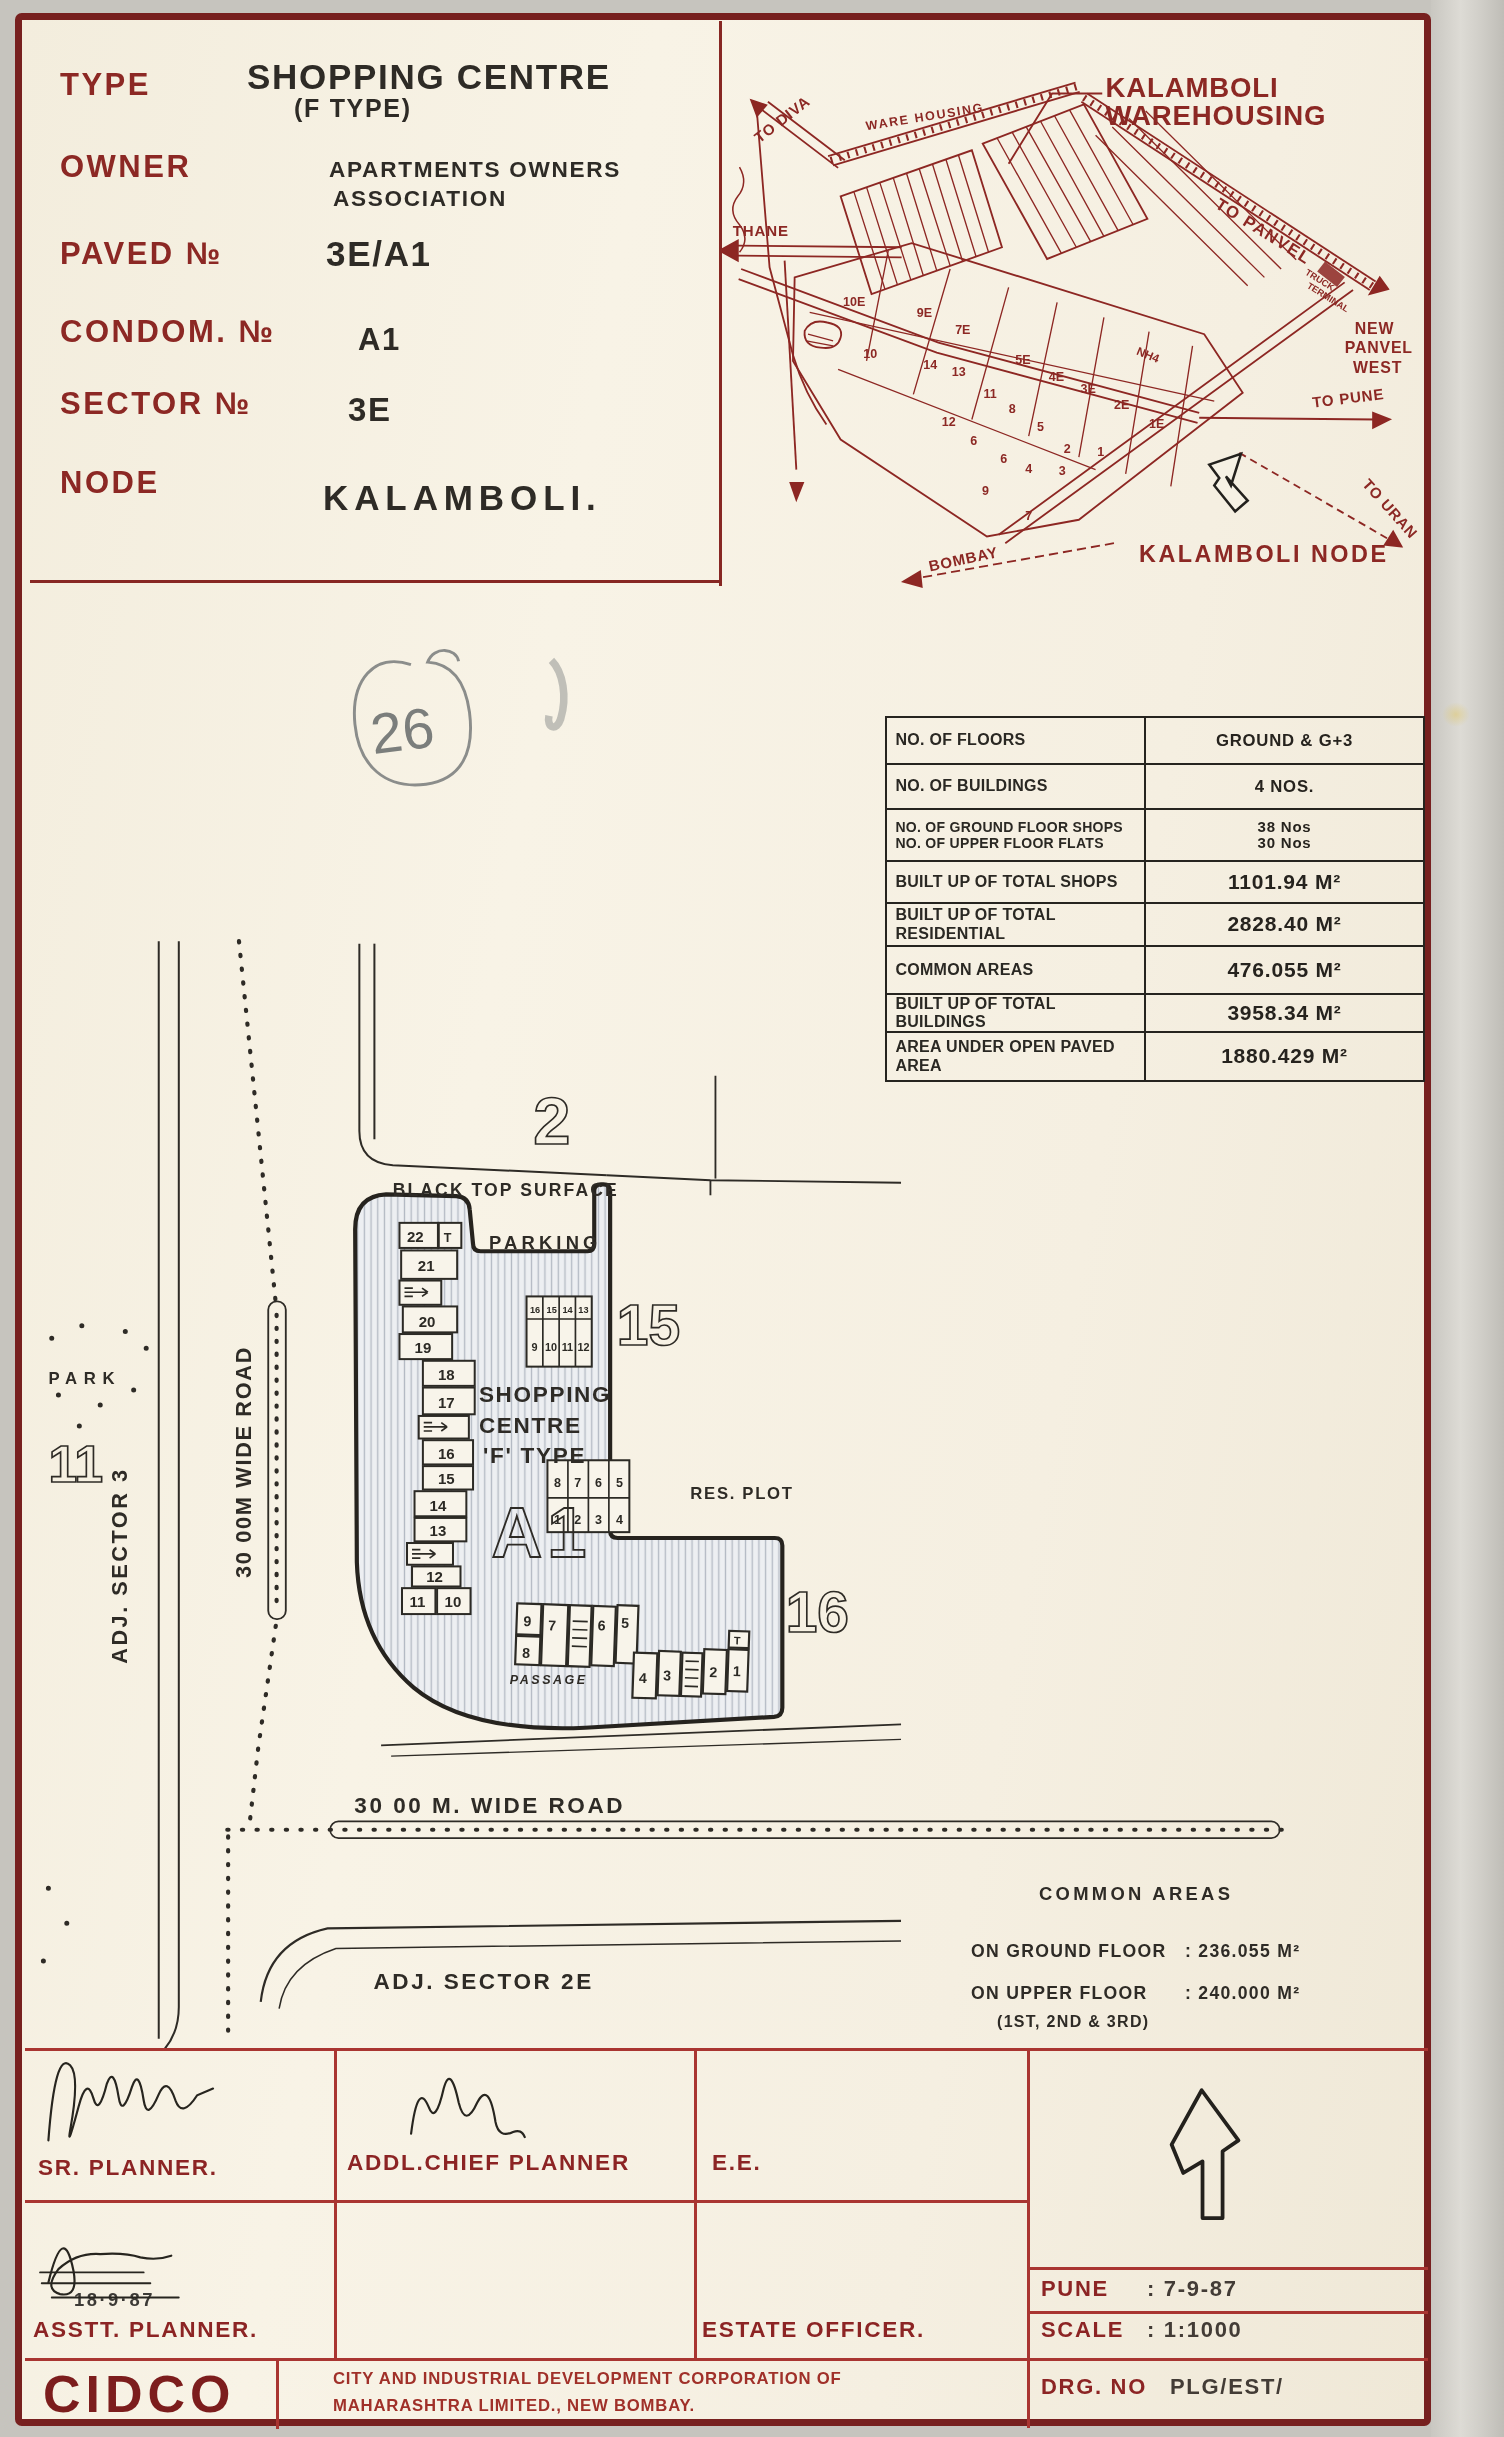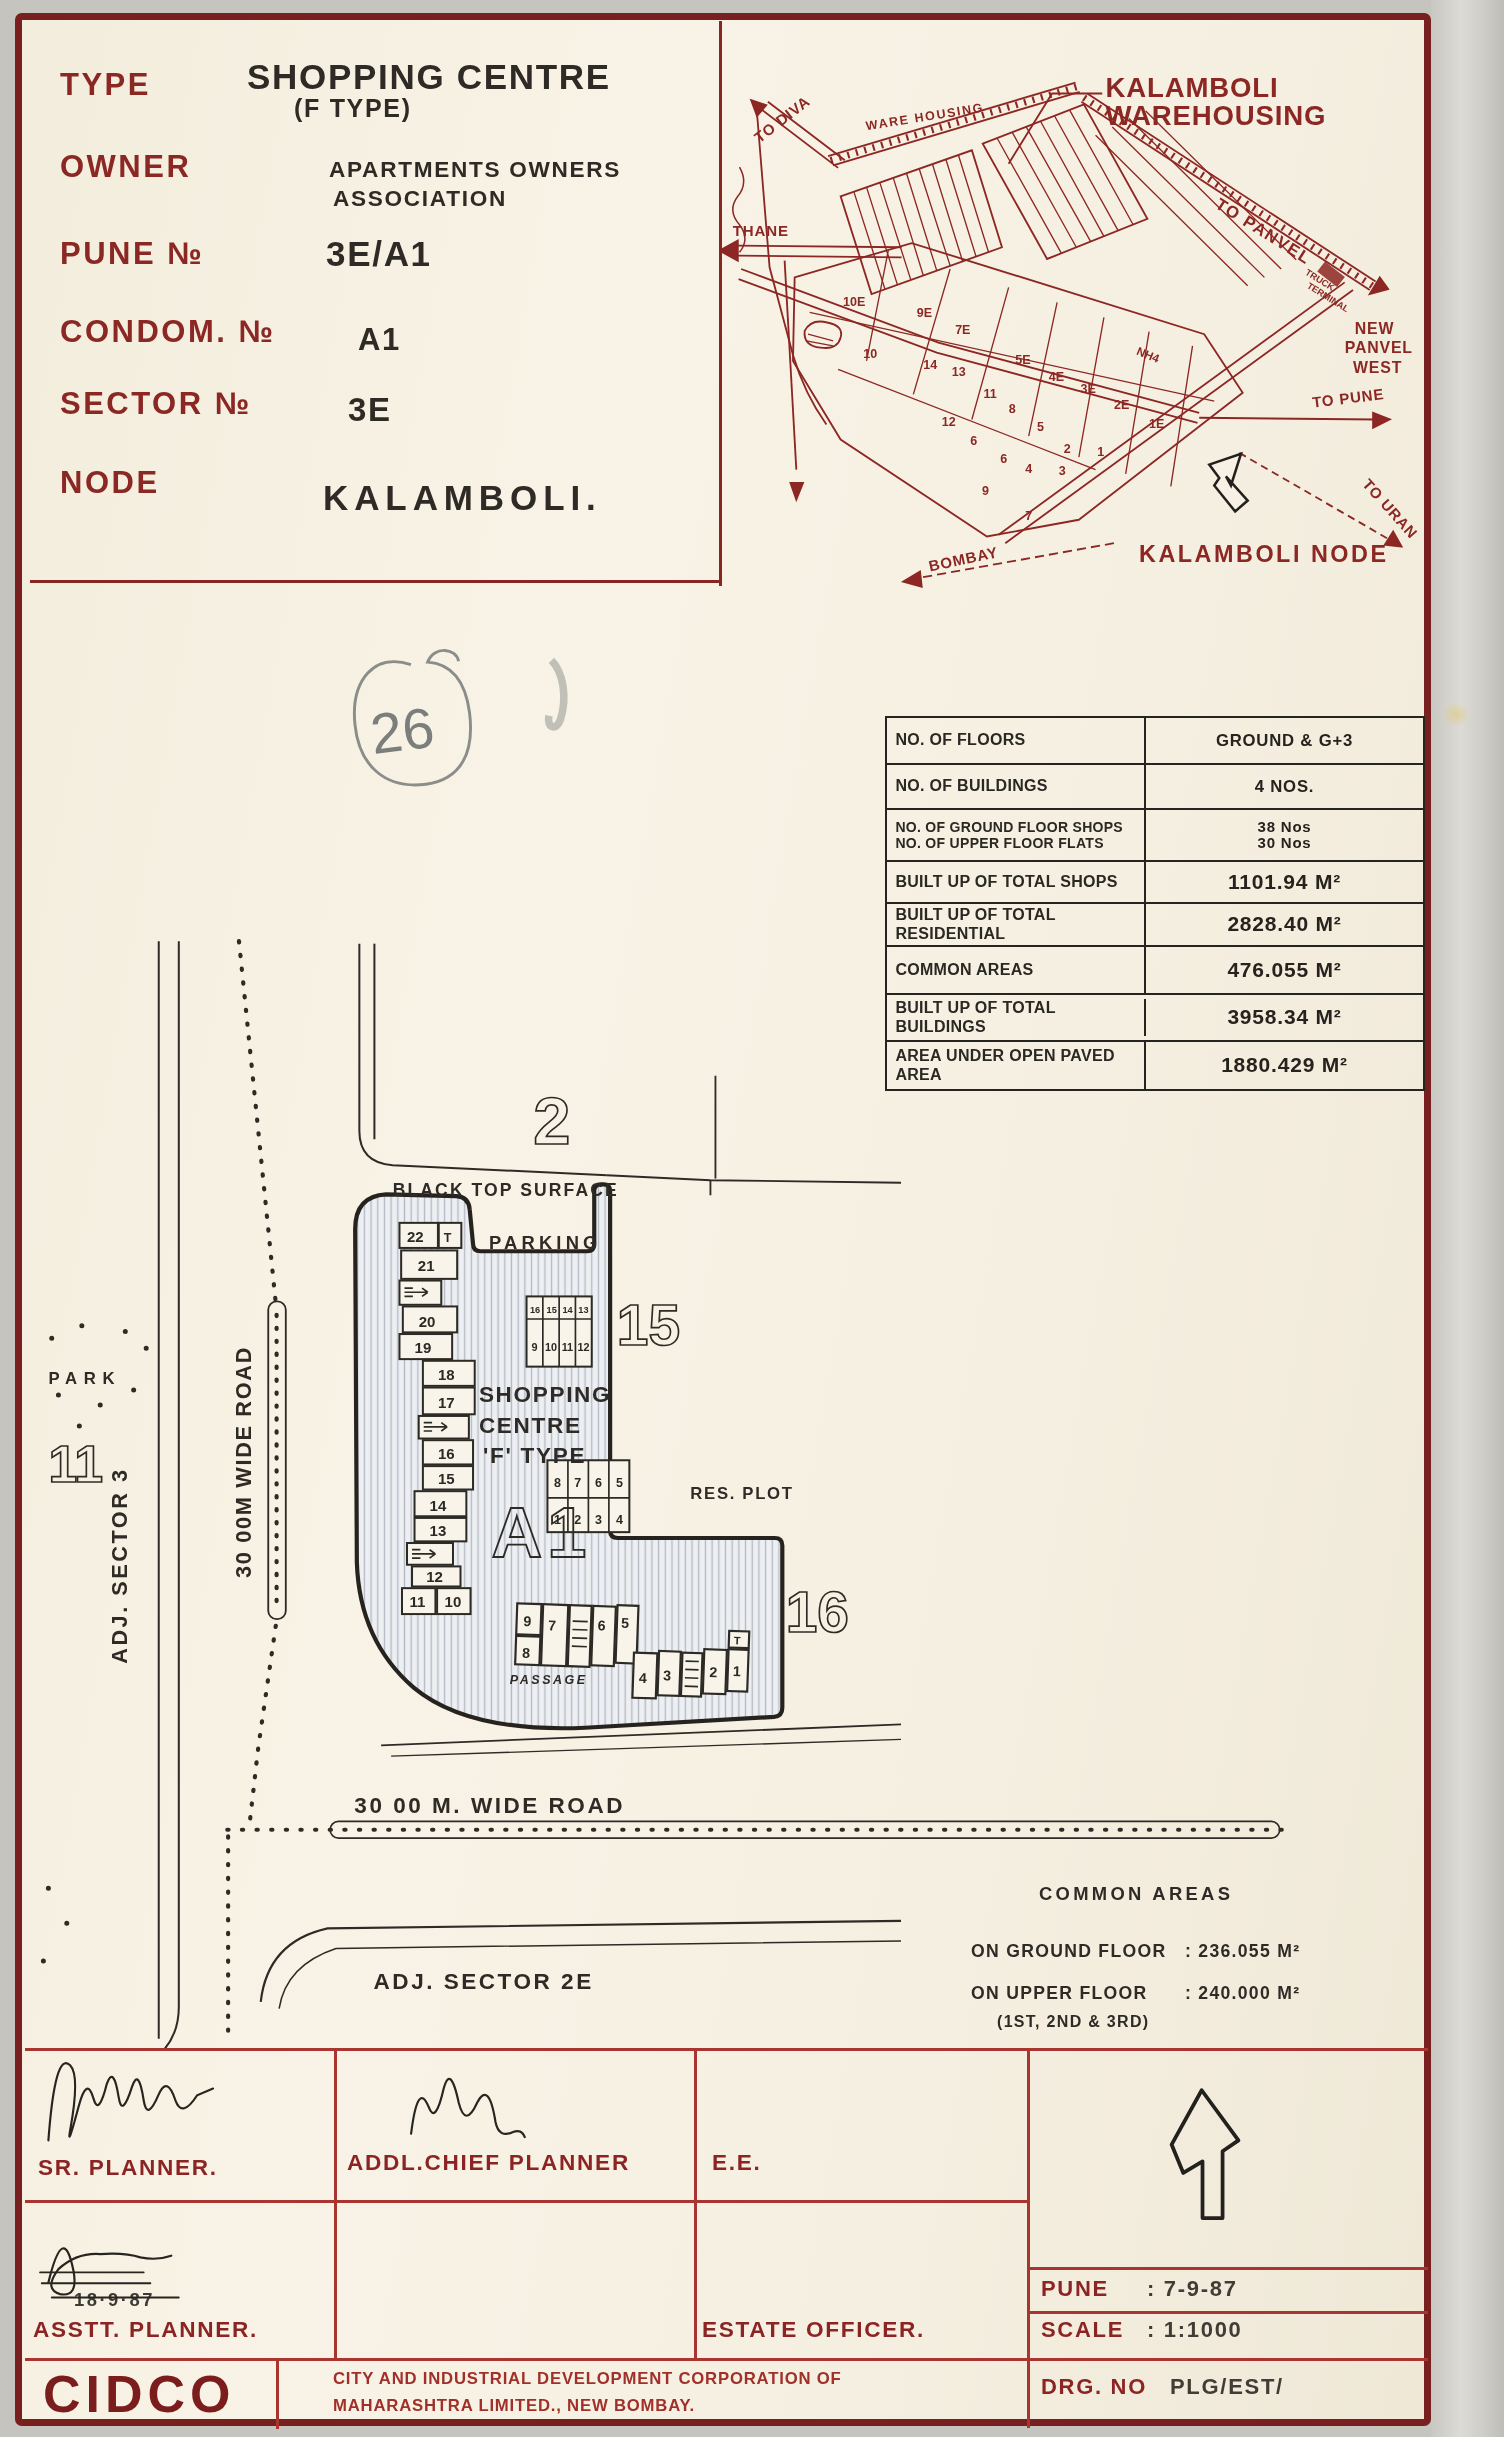--- a/index.html
+++ b/index.html
@@ -41,21 +41,21 @@
 
 <div>
   <div class="tb-label" style="left:60px;top:67px;">TYPE</div>
   <div class="tb-value" style="left:247px;top:57px;font-size:35px;">SHOPPING CENTRE</div>
   <div class="tb-value" style="left:294px;top:94px;font-size:25px;">(F TYPE)</div>
 
   <div class="tb-label" style="left:60px;top:149px;">OWNER</div>
   <div class="tb-value" style="left:329px;top:157px;font-size:22.6px;">APARTMENTS OWNERS</div>
   <div class="tb-value" style="left:333px;top:186px;font-size:22.6px;">ASSOCIATION</div>
 
-  <div class="tb-label" style="left:60px;top:236px;">PUNE №</div>
+  <div class="tb-label" style="left:60px;top:236px;">PAVED №</div>
   <div class="tb-value" style="left:326px;top:234px;font-size:35px;">3E/A1</div>
 
   <div class="tb-label" style="left:60px;top:314px;">CONDOM. №</div>
   <div class="tb-value" style="left:358px;top:322px;font-size:31px;">A1</div>
 
   <div class="tb-label" style="left:60px;top:386px;">SECTOR №</div>
   <div class="tb-value" style="left:348px;top:391px;font-size:33px;">3E</div>
 
   <div class="tb-label" style="left:60px;top:465px;">NODE</div>
   <div class="tb-value" style="left:323px;top:478px;font-size:35px;letter-spacing:5.9px;">KALAMBOLI.</div>
@@ -216,21 +216,21 @@
       </div>
   </div>
   <div class="srow" style="height:48px;">
     <div class="scell scell-l">
         <span class="slabel">COMMON AREAS</span>
       </div>
     <div class="scell scell-r">
         <span class="sval">476.055 M²</span>
       </div>
   </div>
-  <div class="srow" style="height:47px;align-items:center;">
+  <div class="srow" style="height:38px;align-items:center;">
     <div class="scell scell-l">
         <span class="slabel">BUILT UP OF TOTAL BUILDINGS</span>
       </div>
     <div class="scell scell-r">
         <span class="sval">3958.34 M²</span>
       </div>
   </div>
   <div class="srow" style="height:47px;">
     <div class="scell scell-l">
         <span class="slabel">AREA UNDER OPEN PAVED AREA</span>

